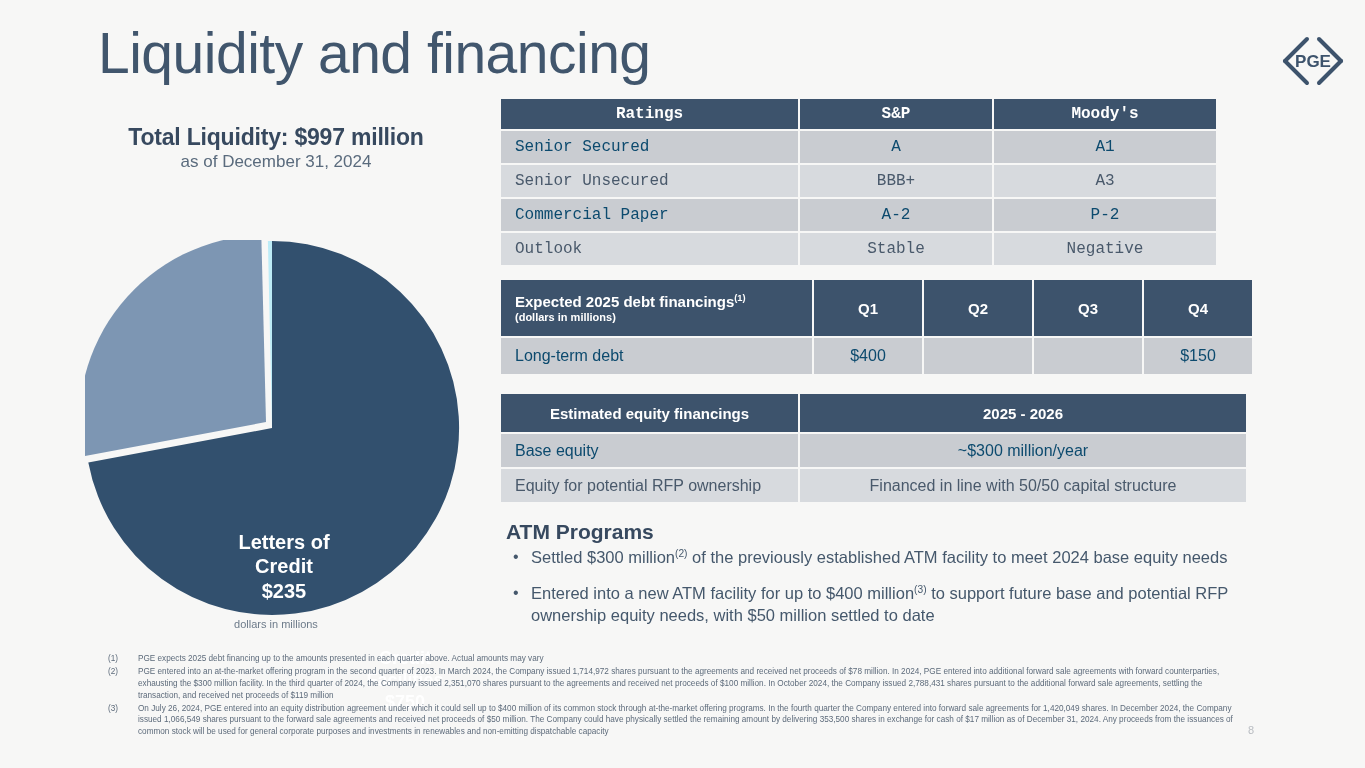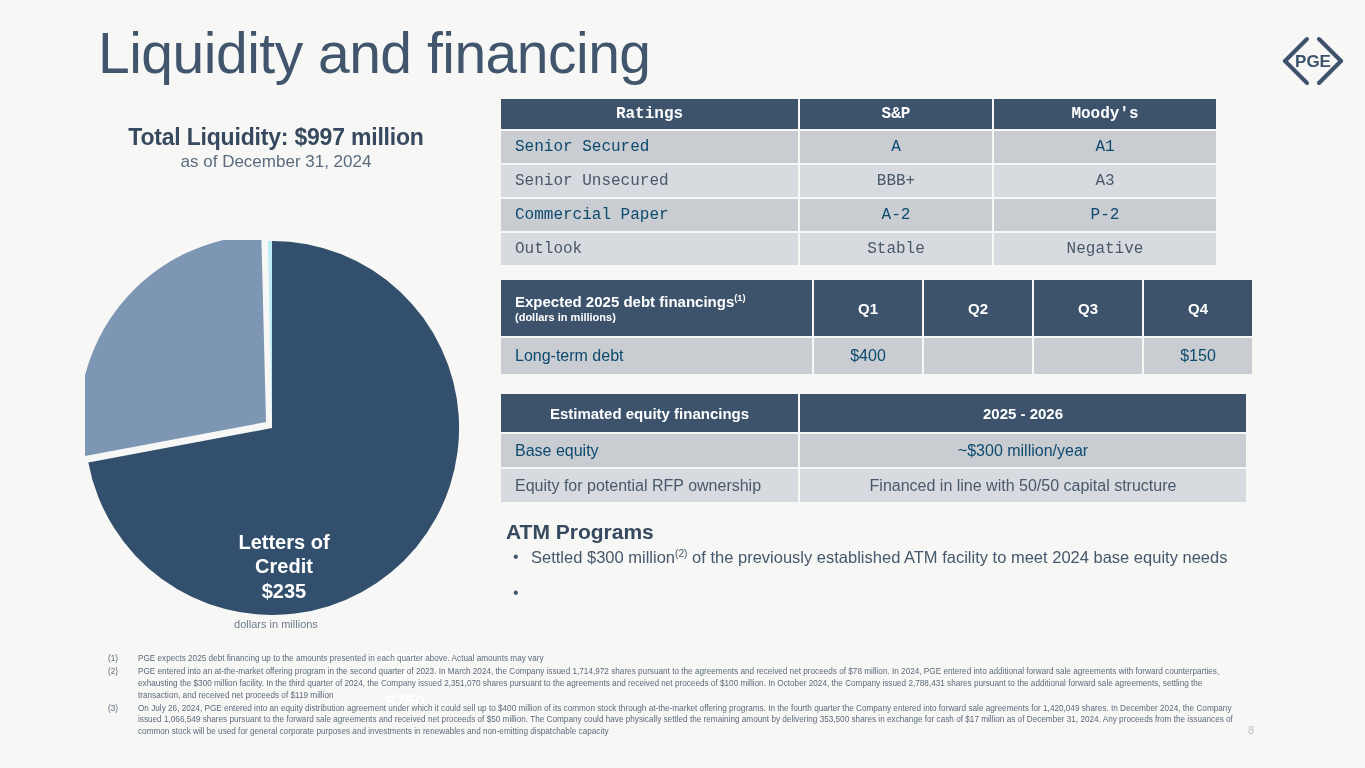--- a/index.html
+++ b/index.html
@@ -244,20 +244,21 @@
     </table>
 
   <div class="atm-head">ATM Programs</div>
   <div class="bullets">
     <div class="bullet">
       <span class="dot">•</span>
       <span>Settled $300 million<sup>(2)</sup> of the previously established ATM facility to meet 2024 base equity needs</span>
     </div>
     <div class="bullet">
       <span class="dot">•</span>
+      <span>Entered into a new ATM facility for up to $400 million<sup>(3)</sup> to support future base and potential RFP ownership equity needs, with $50 million settled to date</span>
     </div>
   </div>
 
   <div class="footnotes">
     <div class="fn">
       <span class="num">(1)</span>
       <span>PGE expects 2025 debt financing up to the amounts presented in each quarter above. Actual amounts may vary</span>
     </div>
     <div class="fn">
       <span class="num">(2)</span>

